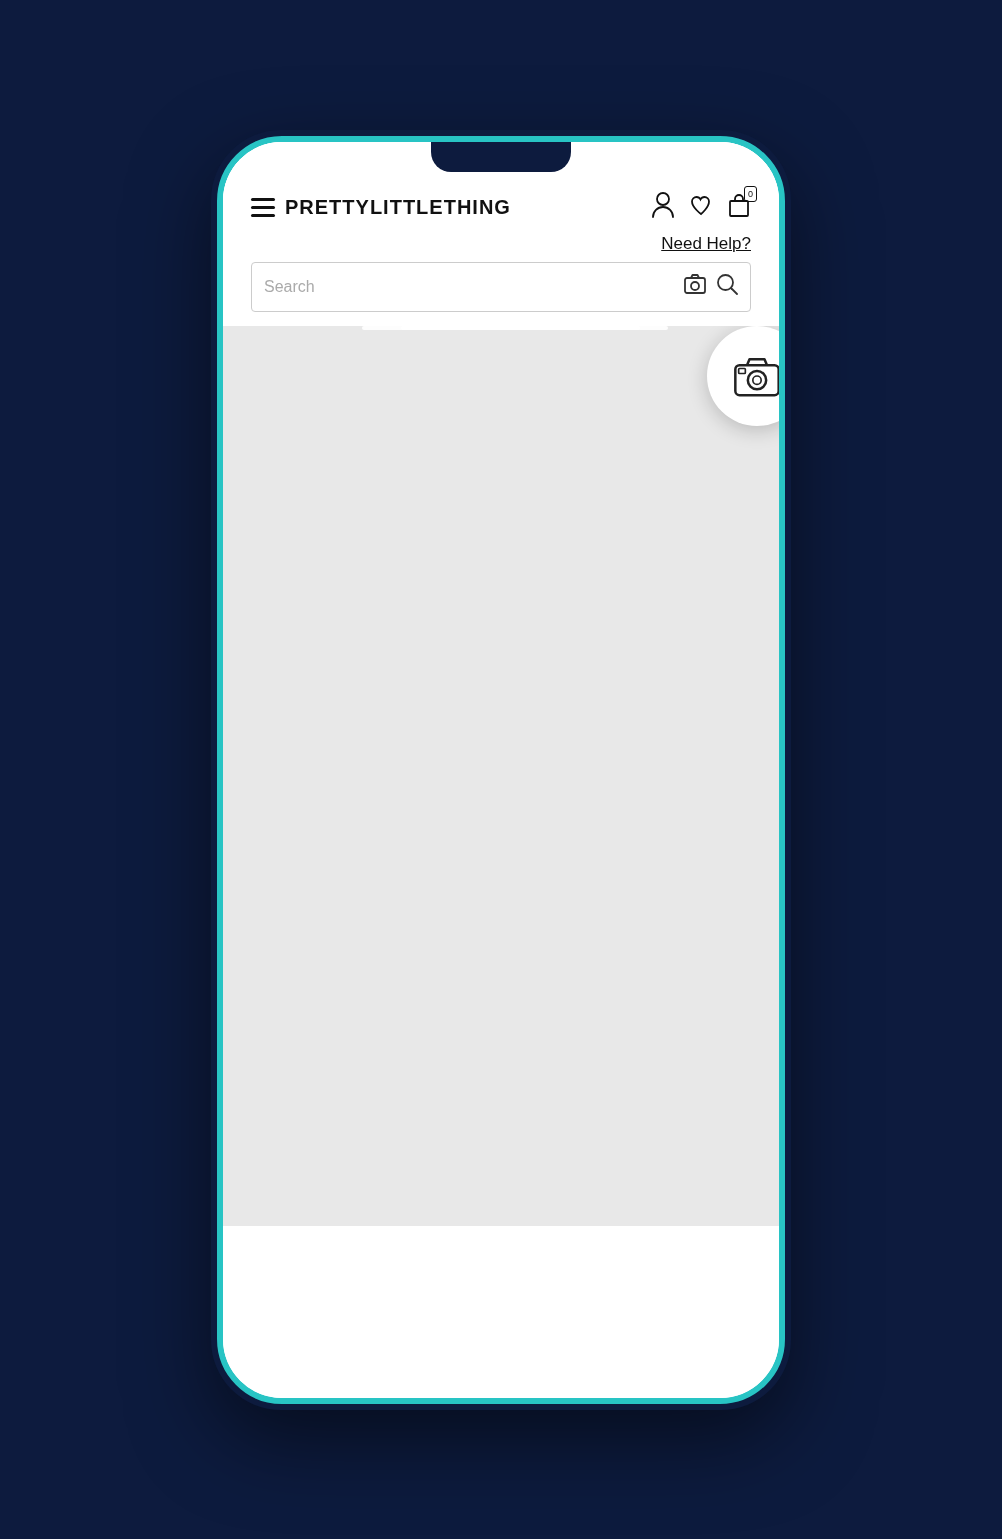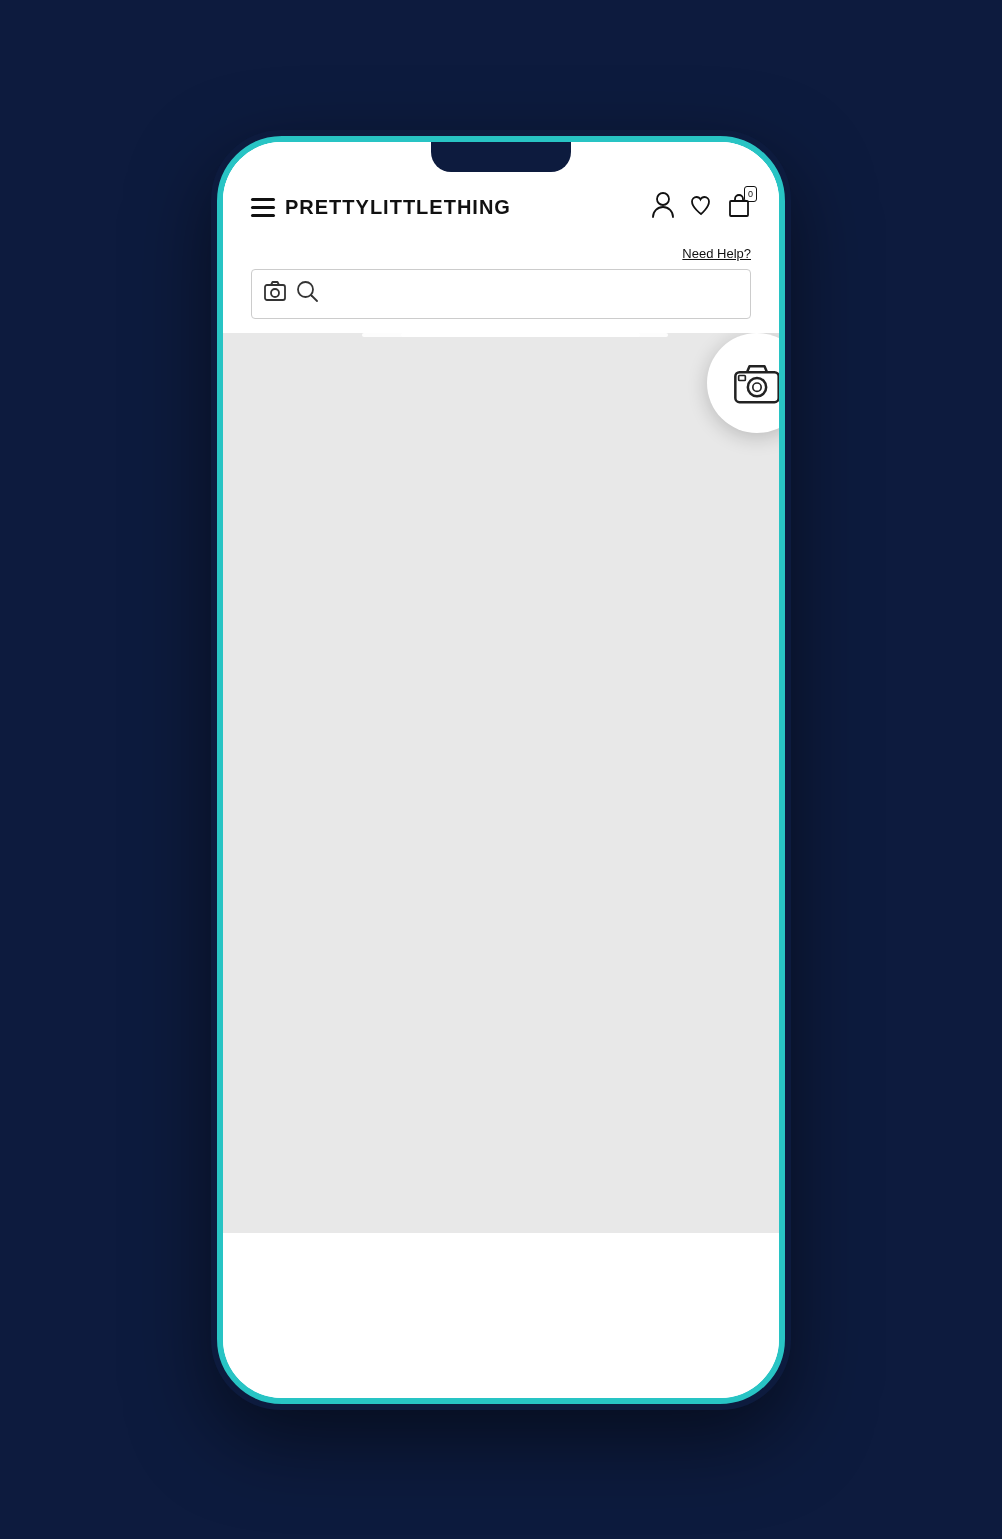--- a/index.html
+++ b/index.html
@@ -134,25 +134,24 @@
 
     
     .need-help-row {
       display: flex;
       justify-content: flex-end;
       padding: 0 28px 8px 28px;
       background: #fff;
     }
 
     .need-help-link {
-      font-size: 13px;
+      font-size: 17px;
       color: #111;
       text-decoration: underline;
       cursor: pointer;
-      margin-top: 12px;
     }
 
     
     .search-bar-container {
       padding: 0 28px 14px 28px;
       background: #fff;
     }
 
     .search-bar {
       display: flex;
@@ -340,20 +339,21 @@
             </div>
           </div>
         </div>
 
         <div class="need-help-row">
           <span class="need-help-link">Need Help?</span>
         </div>
 
         <div class="search-bar-container">
           <div class="search-bar">
+            <span class="search-placeholder">Search</span>
             <div class="search-icons">
 
               <span class="camera-icon-small">
                 <svg width="22" height="20" viewBox="0 0 22 20" fill="none" xmlns="http://www.w3.org/2000/svg">
                   <rect x="1" y="4" width="20" height="15" rx="2" stroke="#333" stroke-width="1.8" fill="none"></rect>
                   <circle cx="11" cy="12" r="4" stroke="#333" stroke-width="1.8" fill="none"></circle>
                   <path d="M7 4L8.5 1H13.5L15 4" stroke="#333" stroke-width="1.8" stroke-linejoin="round" fill="none"></path>
                 </svg>
               </span>
 

